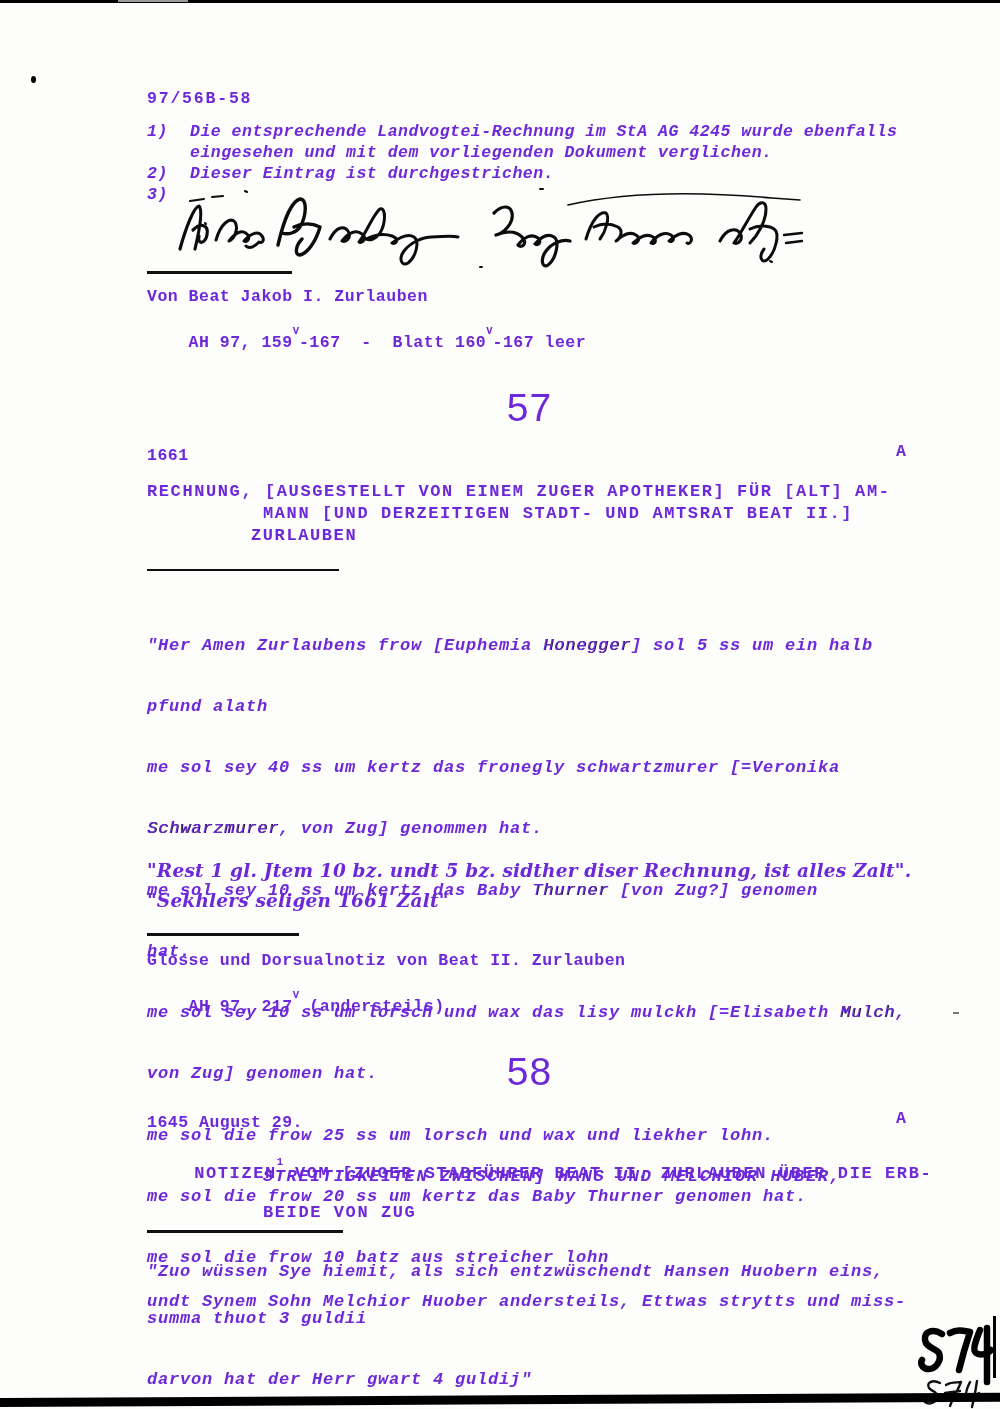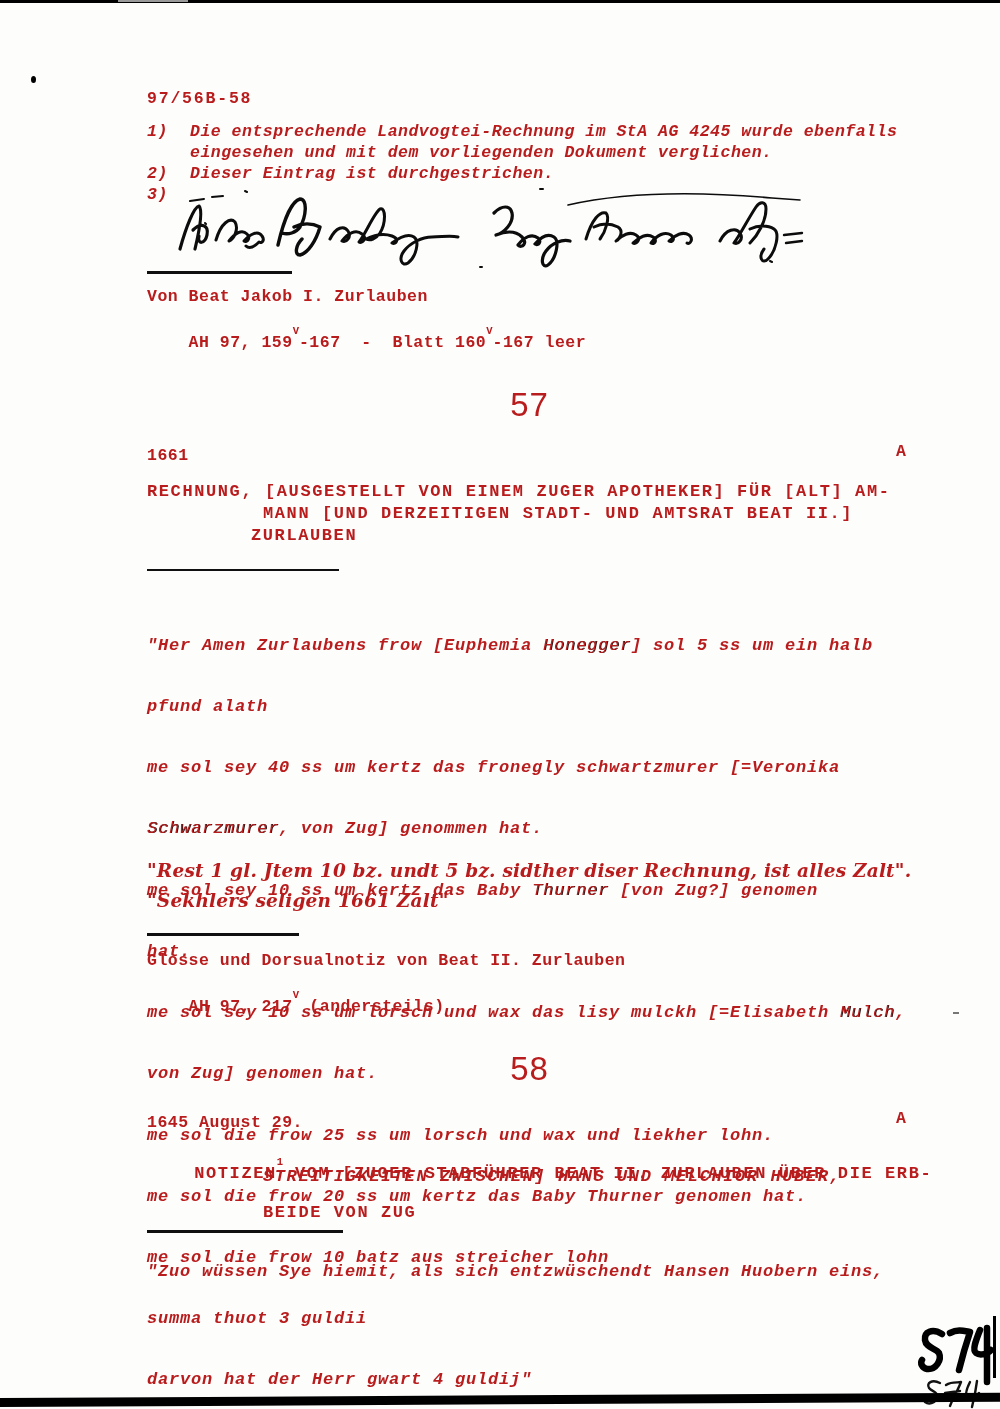--- a/index.html
+++ b/index.html
@@ -1,28 +1,28 @@
 <!DOCTYPE html>
 <html><head>
 <meta charset="utf-8">
 <style>
   html,body{margin:0;padding:0;background:#e8e8e8;}
   .page{position:relative;width:1000px;height:1409px;background:#fdfdfc;overflow:hidden;
-        font-family:"Liberation Mono","DejaVu Sans Mono",monospace;color:#b91c1c;}
+        font-family:"Liberation Mono","DejaVu Sans Mono",monospace;color:#6d28d9;}
   .t{position:absolute;white-space:pre;}
   .mono{font-weight:700;font-size:16.5px;letter-spacing:0.5px;line-height:21px;}
   .it{font-style:italic;}
   .ref{letter-spacing:1.8px;}
   .head{font-size:17px;letter-spacing:1.6px;font-weight:700;}
   .quote{font-style:italic;font-weight:700;font-size:17px;letter-spacing:0.8px;line-height:20.4px;}
   .quote .b{font-weight:400;text-shadow:0.7px 0 0 #131313;margin-top:12px;}
   .script{font-family:"DejaVu Serif","Liberation Serif",serif;font-style:italic;font-weight:700;
           font-size:18.5px;letter-spacing:0.2px;}
   .num-heading{font-family:"Liberation Sans","DejaVu Sans",sans-serif;font-weight:400;
-               font-size:33px;letter-spacing:1px;}
+               font-size:39px;letter-spacing:1px;}
   .rule{position:absolute;background:#101010;}
   sup{font-size:10.5px;position:relative;top:-6px;letter-spacing:0;}
   .edge{position:absolute;background:#000;}
   svg{position:absolute;overflow:visible;}
 </style>
 </head>
 <body>
 
 <div class="page">
 
@@ -104,20 +104,21 @@
 
   <div class="t head" style="left:147px;top:1143px;">
     <span>NOTIZEN</span><sup>1</sup><span> VOM [ZUGER STABFÜHRER BEAT II. ZURLAUBEN ÜBER DIE ERB-</span>
   </div>
   <div class="t head" style="left:263px;top:1167px;font-style:italic;">STREITIGKEITEN ZWISCHEN] HANS UND MELCHIOR HUBER,</div>
   <div class="t head" style="left:263px;top:1191px;margin-top:12px;">BEIDE VON ZUG</div>
 
   <div class="rule" style="left:147px;top:1230px;width:196px;height:2.5px;"></div>
 
   <div class="t quote" style="left:147px;top:1262px;">"Zuo wüssen Sye hiemit, als sich entzwüschendt Hansen Huobern eins,</div>
+  <div class="t quote" style="left:147px;top:1292px;">undt Synem Sohn Melchior Huober andersteils, Ettwas strytts und miss-</div>
 
   <svg style="left:918px;top:1318px;" width="80" height="74" viewBox="0 0 80 74" fill="none" stroke="#000" stroke-linecap="round" stroke-linejoin="round" aria-label="374">
     <path d="M24,16 C14,10 6,14 7,22 C8,30 18,30 21,35 C24,42 18,52 9,51 C4,50 2,45 4,42" stroke-width="6.5"></path>
     <path d="M32,15 C40,11 46,13 52,14 C48,26 44,40 41,52" stroke-width="6.5"></path>
     <path d="M62,12 C58,22 54,32 58,35 C62,38 70,36 73,32 M69,10 L69,64" stroke-width="6.5"></path>
   </svg>
   <div class="edge" style="left:993px;top:1316px;width:3px;height:62px;"></div>
 
   <svg style="left:922px;top:1374px;" width="64" height="38" viewBox="0 0 64 38" fill="none" stroke="#111" stroke-linecap="round" stroke-linejoin="round" aria-label="374">
     <path d="M18,9 C10,5 4,9 7,14 C10,18 16,17 15,23 C14,29 7,31 3,28" stroke-width="2.4"></path>

